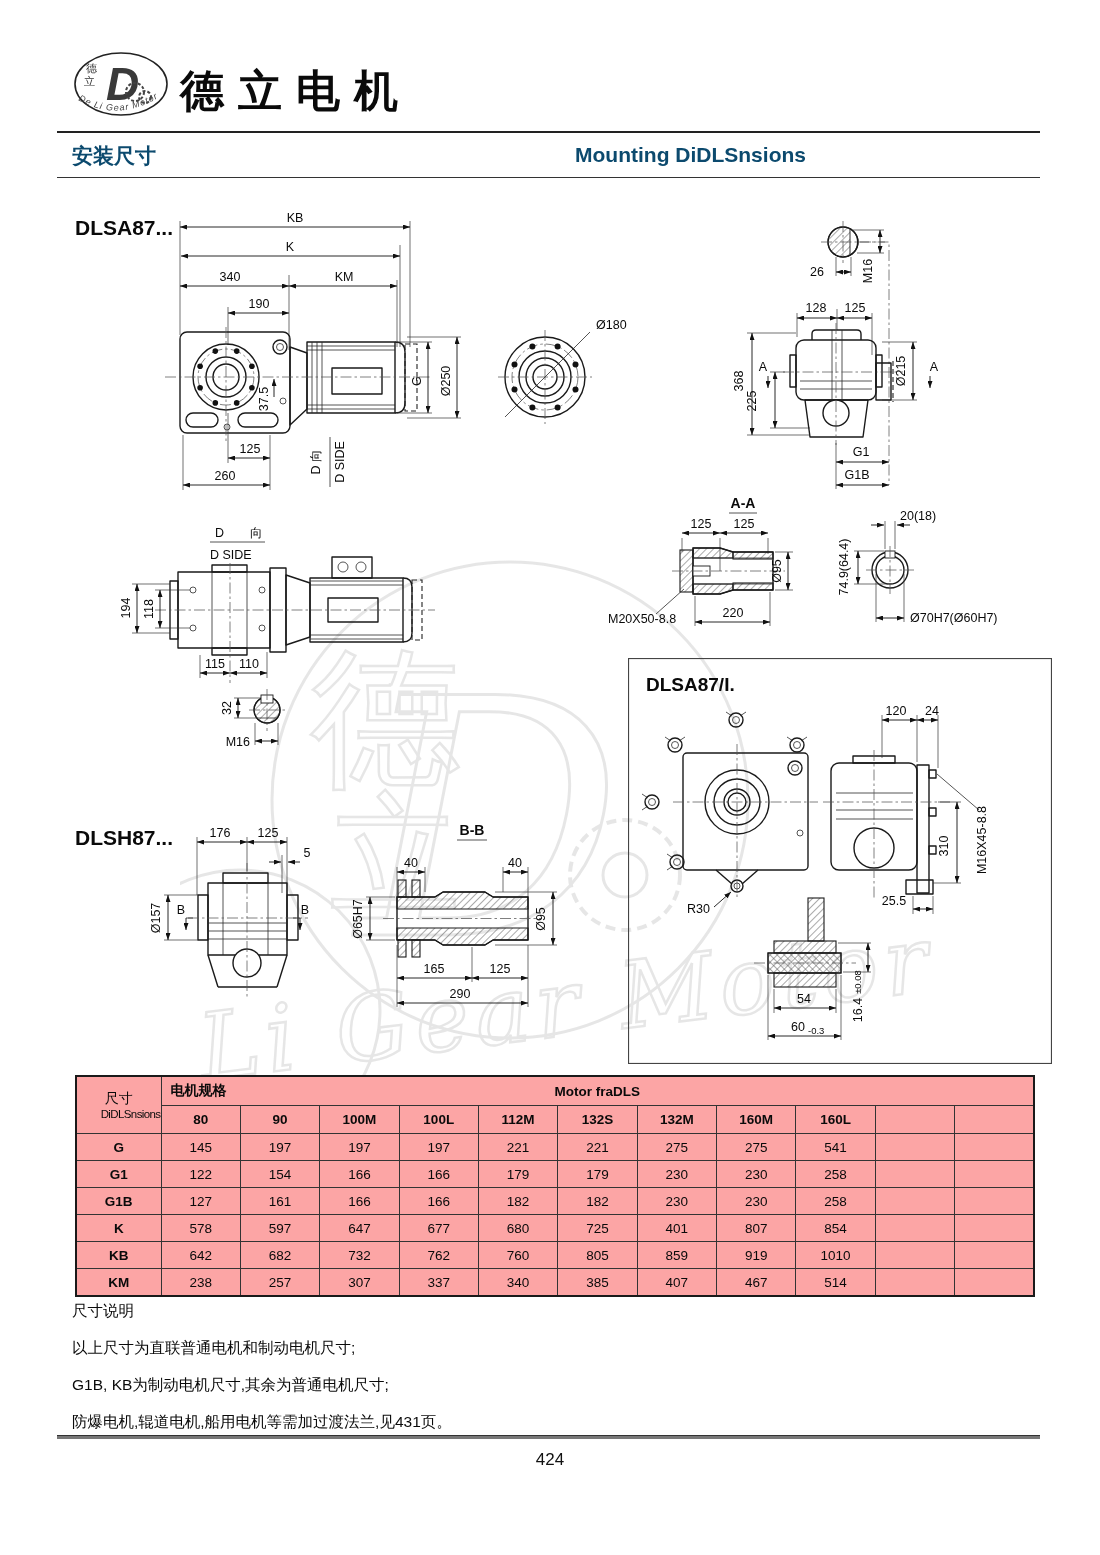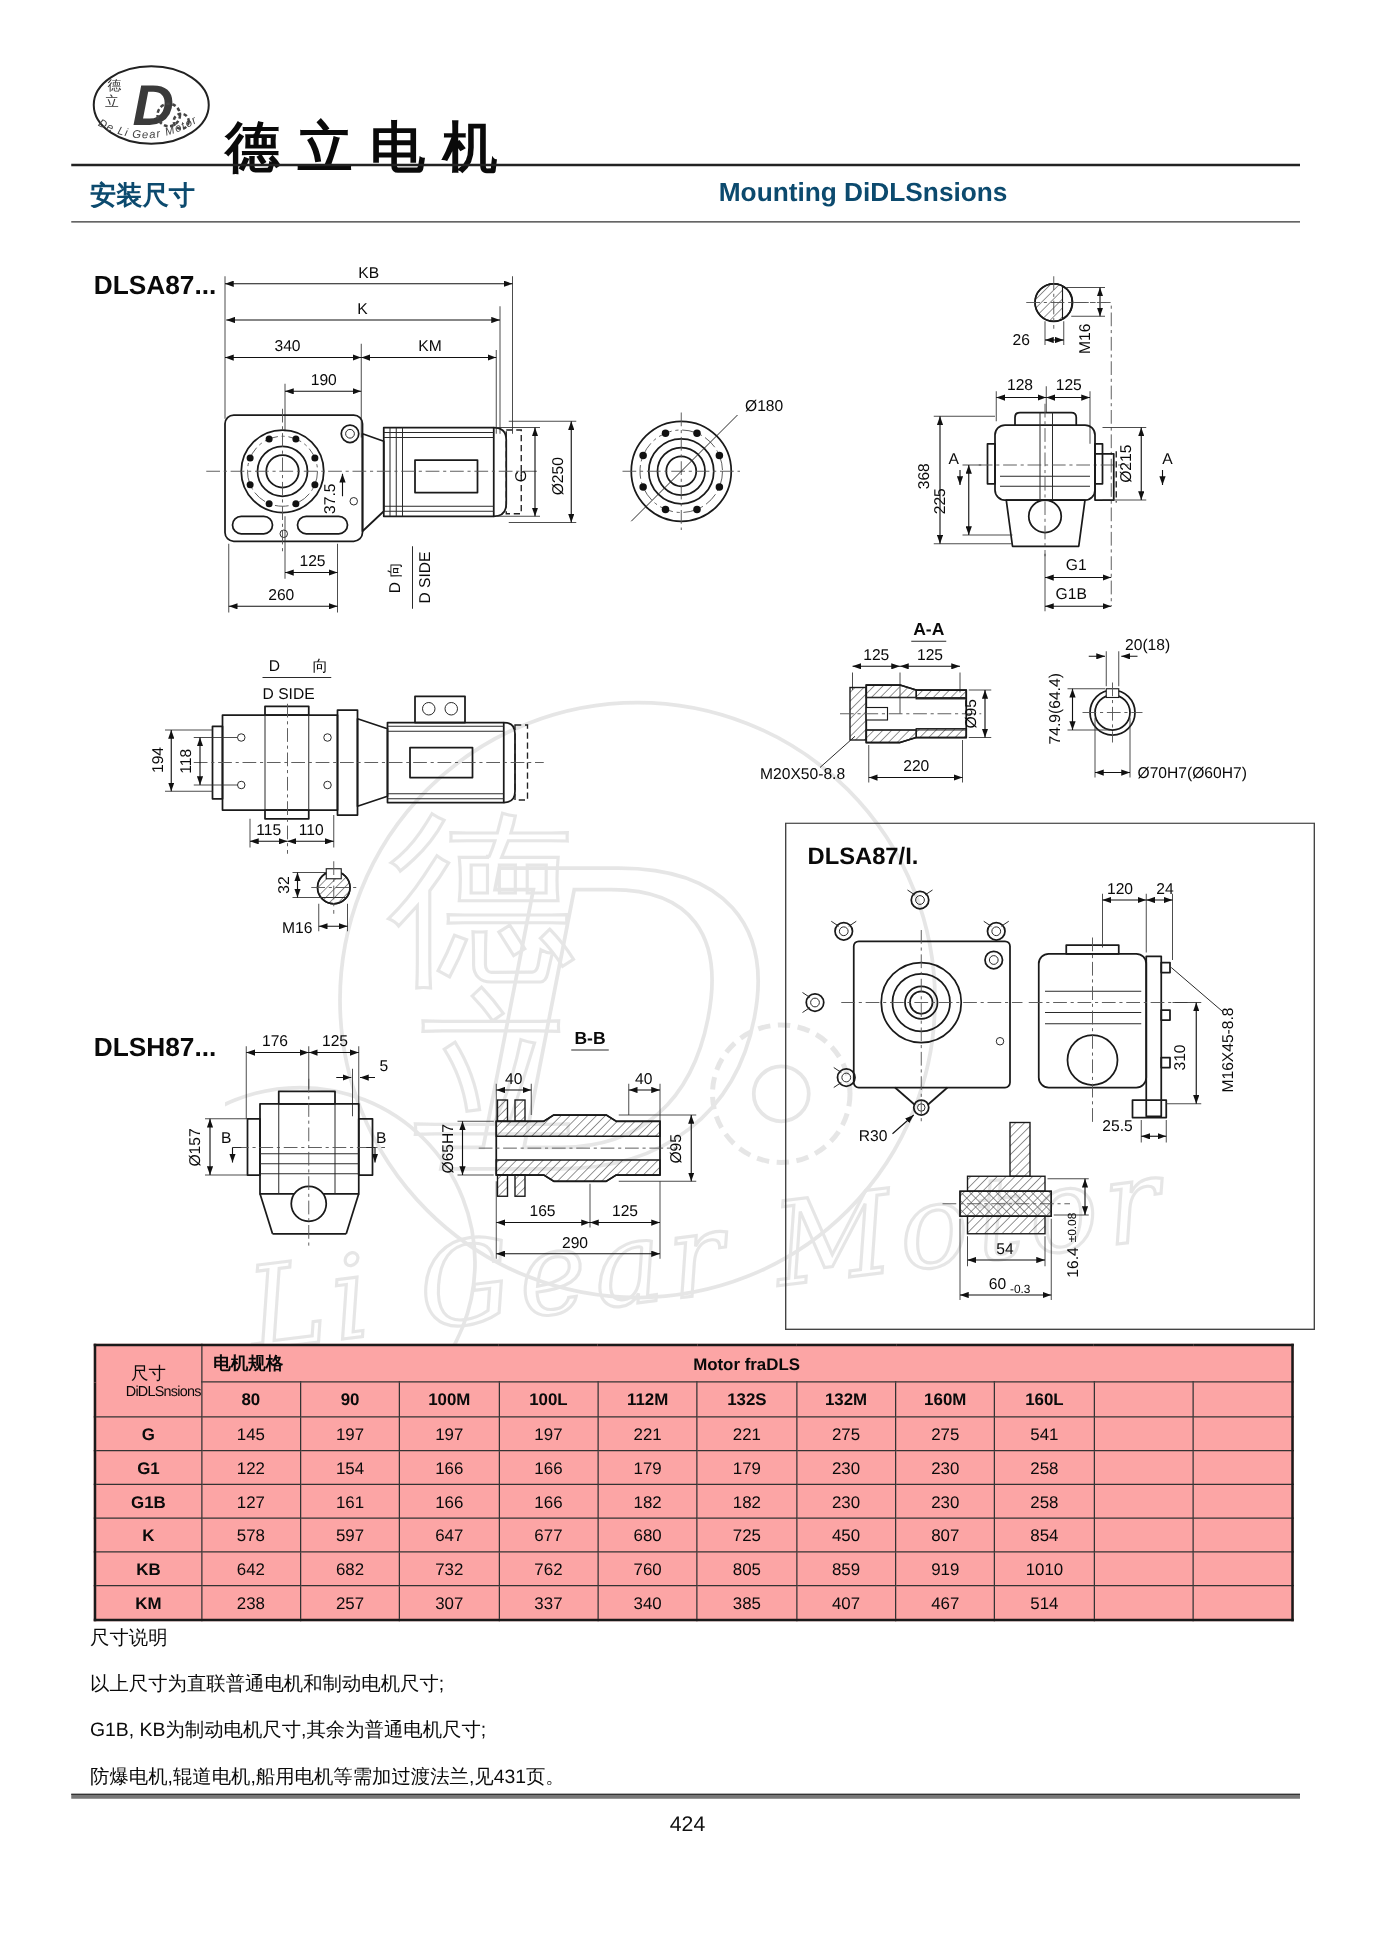--- a/index.html
+++ b/index.html
@@ -1,21 +1,21 @@
 <!DOCTYPE html>
 <html><head>
 <meta charset="utf-8">
 <style>
   html,body{margin:0;padding:0;background:#fff;}
   .page{position:relative;width:1100px;height:1555px;background:#fff;overflow:hidden;
         font-family:"Liberation Sans",sans-serif;color:#111;}
   .abs{position:absolute;}
 
   
-  .company{font-family:"DejaVu Serif",serif;font-weight:bold;font-size:44px;letter-spacing:14px;color:#0a0a0a;margin-top:27px;}
+  .company{font-family:"DejaVu Serif",serif;font-weight:bold;font-size:44px;letter-spacing:14px;color:#0a0a0a;}
   .rule-mid{height:2px;background:#222;}
   .rule-thin{height:1px;background:#333;}
   .sec-title{font-size:21px;font-weight:bold;color:#0c4a6e;}
 
   
   svg text{font-family:"Liberation Sans",sans-serif;}
   .d{font-size:12.5px;fill:#0a0a0a;}
   .ds{font-size:9.5px;fill:#0a0a0a;}
   .lbl{font-size:21px;font-weight:bold;fill:#0a0a0a;}
   .lbl2{font-size:19px;font-weight:bold;fill:#0a0a0a;}
@@ -737,21 +737,21 @@
       <td></td>
     </tr>
     <tr>
       <td class="rl">K</td>
       <td>578</td>
       <td>597</td>
       <td>647</td>
       <td>677</td>
       <td>680</td>
       <td>725</td>
-      <td>450</td>
+      <td>401</td>
       <td>807</td>
       <td>854</td>
       <td></td>
       <td></td>
     </tr>
     <tr>
       <td class="rl">KB</td>
       <td>642</td>
       <td>682</td>
       <td>732</td>

